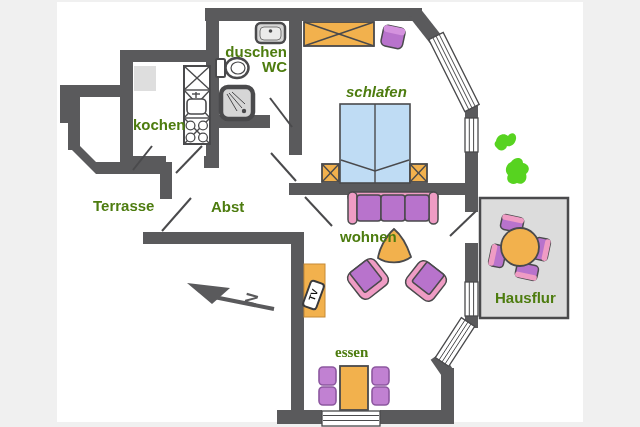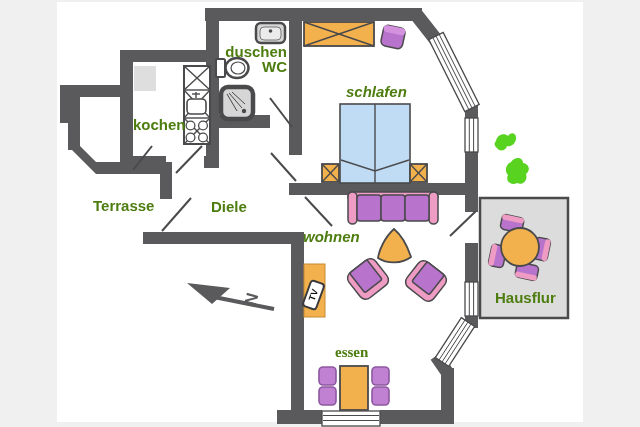--- a/index.html
+++ b/index.html
@@ -246,19 +246,19 @@
     <polygon points="187,283 230,288 212,304" fill="var(--c-wall,#5a5a5c)"></polygon>
     <text transform="translate(251,299) rotate(105)" text-anchor="middle" dominant-baseline="central" font-family="Liberation Sans, sans-serif" font-weight="bold" font-size="17" fill="var(--c-wall,#5a5a5c)">N</text>
   </g>
 </svg>
 
 <div class="lbl" style="left:133px;top:117px;">kochen</div>
 <div class="lbl right" style="left:224px;top:44px;width:63px;">duschen
 WC</div>
 <div class="lbl" style="left:346px;top:84px;font-style:italic;">schlafen</div>
 <div class="lbl" style="left:93px;top:198px;">Terrasse</div>
-<div class="lbl" style="left:211px;top:199px;">Diele</div>
-<div class="lbl" style="left:303px;top:229px;font-style:italic;">wohnen</div>
+<div class="lbl" style="left:211px;top:199px;">Abst</div>
+<div class="lbl" style="left:340px;top:229px;">wohnen</div>
 <div class="lbl" style="left:335px;top:345px;font-family:Liberation Serif, serif;">essen</div>
 <div class="lbl" style="left:495px;top:290px;">Hausflur</div>
 
 <div class="tv-tag">TV</div>
 </div>
 
 </body></html>

